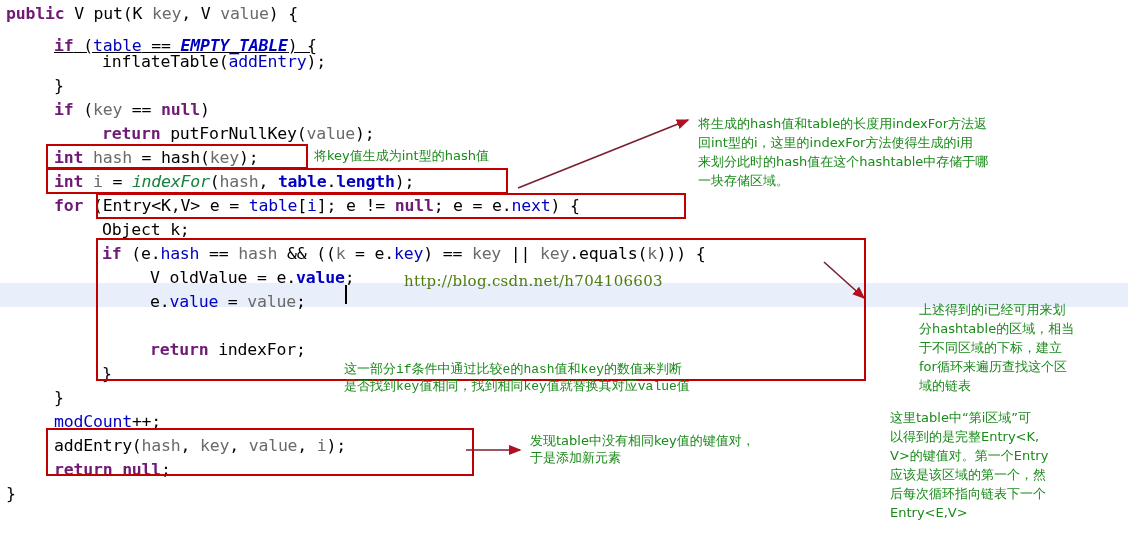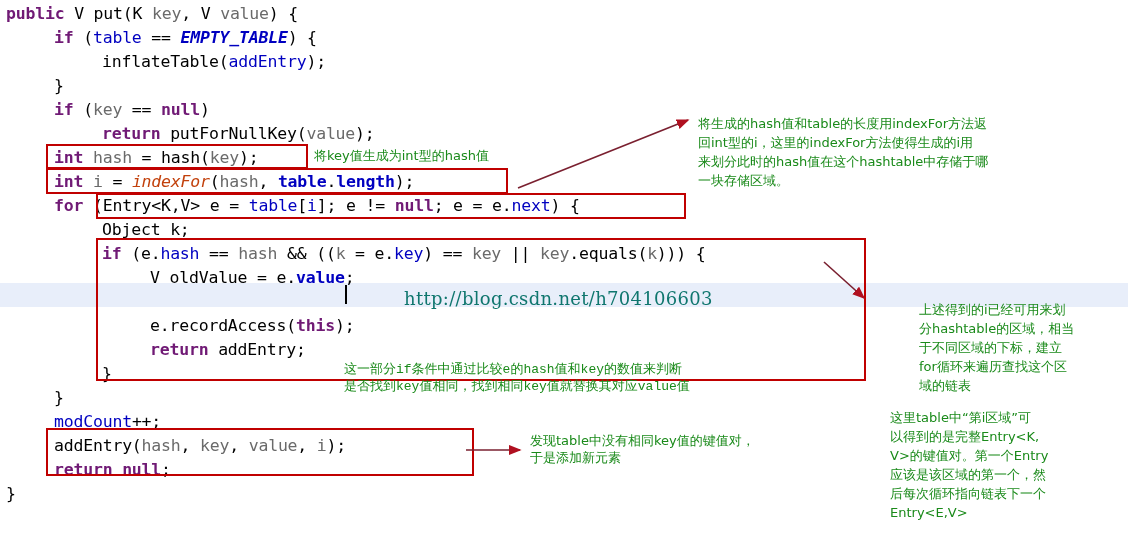--- a/index.html
+++ b/index.html
@@ -46,33 +46,32 @@
     line-height: 24px;
     letter-spacing: -0.2px;
     color: #000000;
   }
   .kw     { color: #701a75; font-weight: bold; }
   .plain  { color: #000000; }
   .ident  { color: #6a6a6a; }
   .field  { color: #0000c0; }
   .fieldb { color: #0000c0; font-weight: bold; }
   .stat   { color: #0000c0; font-style: italic; font-weight: bold; }
-  .statp  { color: #c2410c; font-style: italic; }
+  .statp  { color: #15803d; font-style: italic; }
 
   
   #watermark {
     position: absolute;
     left: 404px;
     top: 272px;
     font-family: "DejaVu Serif", serif;
-    font-size: 18px;
-    color: #0f766e;
+    font-size: 15px;
+    color: #4d7c0f;
     white-space: nowrap;
     letter-spacing: 0.3px;
-    margin-top: 16px;
   }
 
   
   .redbox {
     position: absolute;
     border: 2px solid #c00000;
     box-sizing: border-box;
     background: transparent;
   }
 
@@ -101,33 +100,33 @@
 </style>
 </head>
 <body>
 
 <div id="editor">
 
   <div class="highlight-line" style="top:283px;"></div>
 
   <div class="code-layer" id="code-layer">
       <div class="cline" style="top: 2px; left: 6px;"><span class="kw">public</span><span class="plain"> V put(</span><span class="plain">K </span><span class="ident">key</span><span class="plain">, V </span><span class="ident">value</span><span class="plain">) {</span></div>
-      <div class="cline" style="top: 26px; left: 54px;"><span class="kw">if</span><span class="plain"> (</span><span class="field">table</span><span class="plain"> == </span><span class="stat">EMPTY_TABLE</span><span class="plain">) {</span></div>
+      <div class="cline" style="top: 34px; left: 54px; text-decoration: underline;"><span class="kw">if</span><span class="plain"> (</span><span class="field">table</span><span class="plain"> == </span><span class="stat">EMPTY_TABLE</span><span class="plain">) {</span></div>
       <div class="cline" style="top: 50px; left: 102px;"><span class="plain">inflateTable(</span><span class="field">addEntry</span><span class="plain">);</span></div>
       <div class="cline" style="top: 74px; left: 54px;"><span class="plain">}</span></div>
       <div class="cline" style="top: 98px; left: 54px;"><span class="kw">if</span><span class="plain"> (</span><span class="ident">key</span><span class="plain"> == </span><span class="kw">null</span><span class="plain">)</span></div>
       <div class="cline" style="top: 122px; left: 102px;"><span class="kw">return</span><span class="plain"> putForNullKey(</span><span class="ident">value</span><span class="plain">);</span></div>
       <div class="cline" style="top: 146px; left: 54px;"><span class="kw">int</span><span class="plain"> </span><span class="ident">hash</span><span class="plain"> = </span><span class="plain">hash(</span><span class="ident">key</span><span class="plain">);</span></div>
       <div class="cline" style="top: 170px; left: 54px;"><span class="kw">int</span><span class="plain"> </span><span class="ident">i</span><span class="plain"> = </span><span class="statp">indexFor</span><span class="plain">(</span><span class="ident">hash</span><span class="plain">, </span><span class="fieldb">table</span><span class="plain">.</span><span class="fieldb">length</span><span class="plain">);</span></div>
       <div class="cline" style="top: 194px; left: 54px;"><span class="kw">for</span><span class="plain"> (Entry&lt;K,V&gt; </span><span class="plain">e</span><span class="plain"> = </span><span class="field">table</span><span class="plain">[</span><span class="field">i</span><span class="plain">]; </span><span class="plain">e</span><span class="plain"> != </span><span class="kw">null</span><span class="plain">; </span><span class="plain">e</span><span class="plain"> = </span><span class="plain">e</span><span class="plain">.</span><span class="field">next</span><span class="plain">) {</span></div>
       <div class="cline" style="top: 218px; left: 102px;"><span class="plain">Object k;</span></div>
       <div class="cline" style="top: 242px; left: 102px;"><span class="kw">if</span><span class="plain"> (</span><span class="plain">e</span><span class="plain">.</span><span class="field">hash</span><span class="plain"> == </span><span class="ident">hash</span><span class="plain"> &amp;&amp; ((</span><span class="ident">k</span><span class="plain"> = </span><span class="plain">e</span><span class="plain">.</span><span class="field">key</span><span class="plain">) == </span><span class="ident">key</span><span class="plain"> || </span><span class="ident">key</span><span class="plain">.equals(</span><span class="ident">k</span><span class="plain">))) {</span></div>
       <div class="cline" style="top: 266px; left: 150px;"><span class="plain">V oldValue = </span><span class="plain">e</span><span class="plain">.</span><span class="fieldb">value</span><span class="plain">;</span></div>
-      <div class="cline" style="top: 314px; left: 150px;"><span class="plain">e</span><span class="plain">.recordAccess(</span><span class="kw">this</span><span class="plain">);</span></div>
-      <div class="cline" style="top: 338px; left: 150px;"><span class="kw">return</span><span class="plain"> addEntry;</span></div>
+      <div class="cline" style="top: 290px; left: 150px;"><span class="plain">e</span><span class="plain">.</span><span class="field">value</span><span class="plain"> = </span><span class="ident">value</span><span class="plain">;</span></div>
+      <div class="cline" style="top: 338px; left: 150px;"><span class="kw">return</span><span class="plain"> indexFor;</span></div>
       <div class="cline" style="top: 362px; left: 102px;"><span class="plain">}</span></div>
       <div class="cline" style="top: 386px; left: 54px;"><span class="plain">}</span></div>
       <div class="cline" style="top: 410px; left: 54px; text-align: center;"><span class="field">modCount</span><span class="plain">++;</span></div>
       <div class="cline" style="top: 434px; left: 54px;"><span class="plain">addEntry(</span><span class="ident">hash</span><span class="plain">, </span><span class="ident">key</span><span class="plain">, </span><span class="ident">value</span><span class="plain">, </span><span class="ident">i</span><span class="plain">);</span></div>
       <div class="cline" style="top: 458px; left: 54px;"><span class="kw">return</span><span class="plain"> </span><span class="kw">null</span><span class="plain">;</span></div>
       <div class="cline" style="top: 482px; left: 6px;"><span class="plain">}</span></div>
       <div style="position: absolute; left: 345px; top: 285px; width: 1.5px; height: 19px; background: rgb(0, 0, 0);"></div>
     </div>
 
   <div id="watermark">http://blog.csdn.net/h704106603</div>

